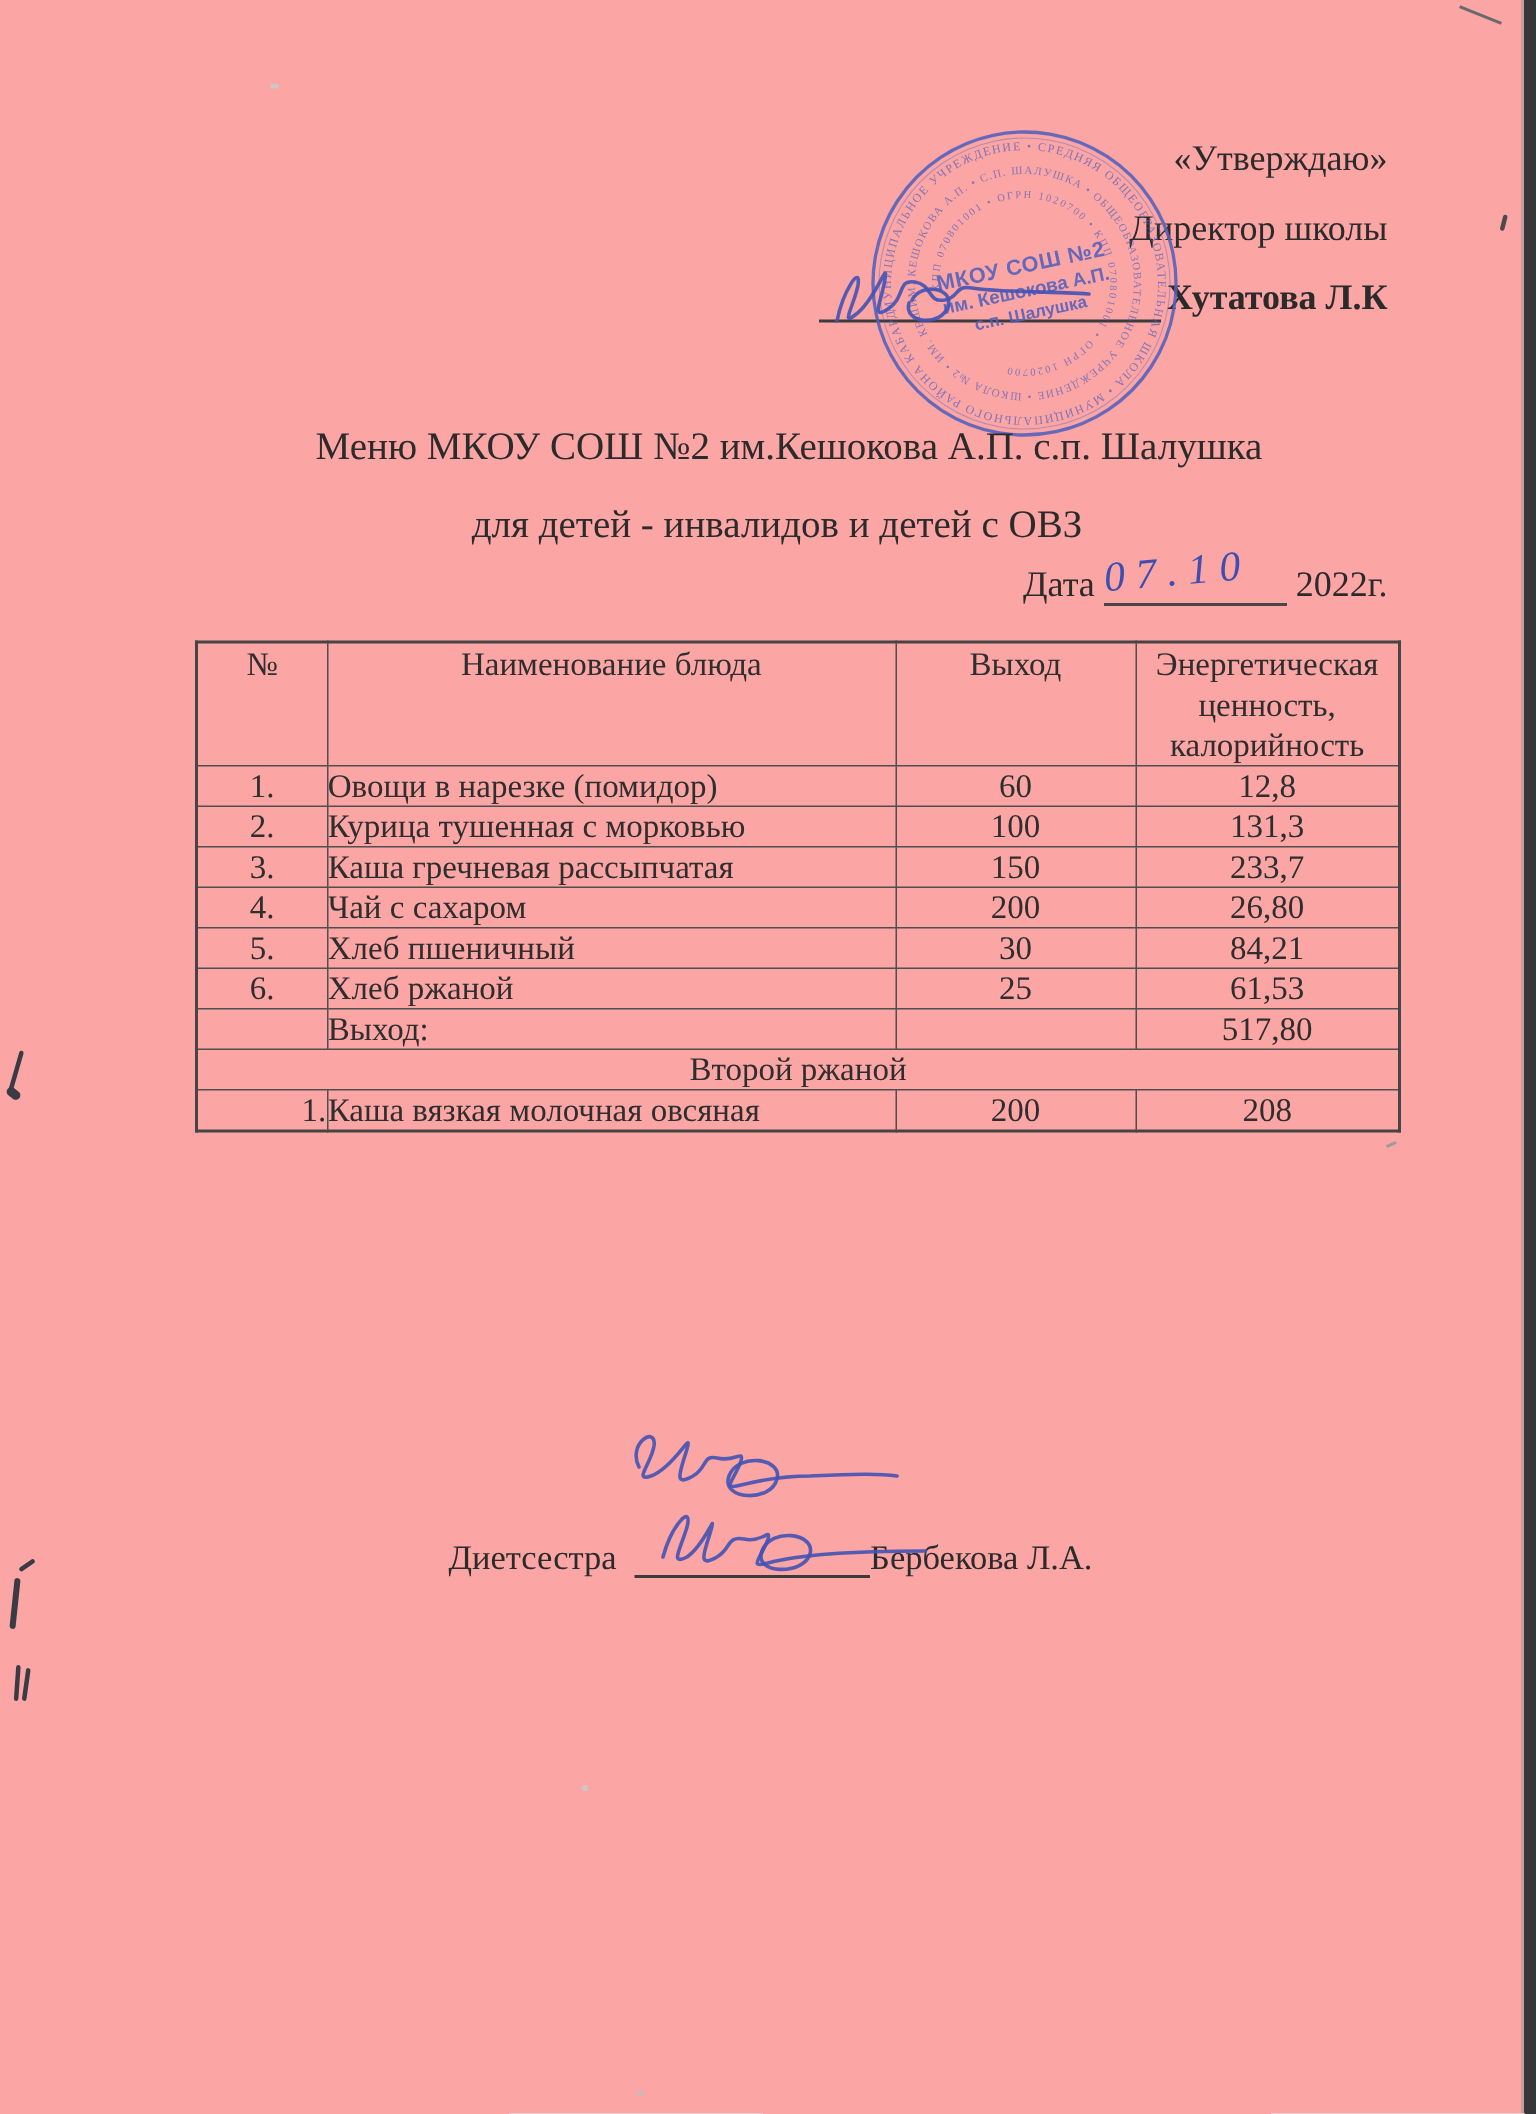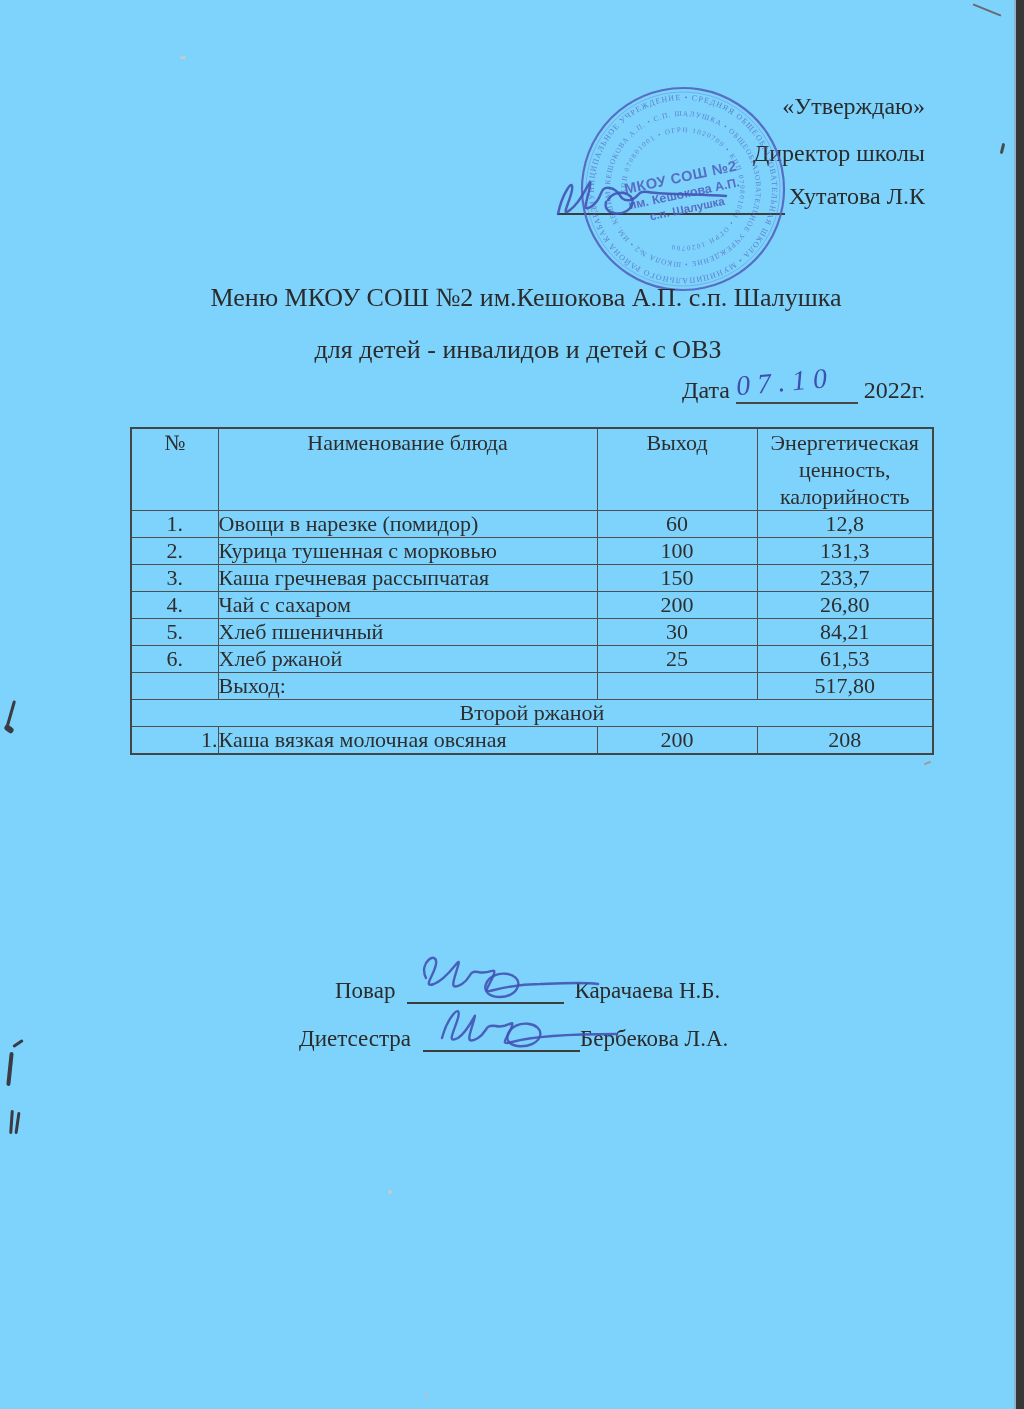--- a/index.html
+++ b/index.html
@@ -1,19 +1,19 @@
 <!DOCTYPE html>
 <html><head>
 <meta charset="utf-8">
 <style>
   html,body{margin:0;padding:0;background:#e8e8e8;}
   .page{
     position:relative;
     width:1024px;height:1409px;
-    background:#7dd3fc;
+    background:#fca5a5;
     overflow:hidden;
     font-family:"Liberation Serif","DejaVu Serif",serif;
     color:#2b2b2b;
   }
   
   .scan-edge-right{position:absolute;right:0;top:0;width:8px;height:1409px;background:#373737;}
   .scan-edge-right:before{content:"";position:absolute;left:-2px;top:0;width:2px;height:100%;background:#9a9a9a;opacity:.55;}
   .corner-line{position:absolute;left:972px;top:9px;width:30px;height:2px;background:#6a6a6a;transform:rotate(22deg);}
   .tick-a{position:absolute;left:1001px;top:143px;width:3px;height:11px;background:#4a4a4a;border-radius:2px;transform:rotate(14deg);}
   .tick-b{position:absolute;left:924px;top:762px;width:7px;height:2px;background:#9b9b9b;transform:rotate(-24deg);}
@@ -25,21 +25,21 @@
   .m3a{left:10px;top:1110px;width:3px;height:24px;transform:rotate(4deg);}
   .m3b{left:16px;top:1112px;width:3px;height:22px;transform:rotate(8deg);}
   .speck{position:absolute;border-radius:50%;background:#c9c9c9;}
   .sp1{left:180px;top:56px;width:6px;height:3px;}
   .sp2{left:388px;top:1190px;width:4px;height:4px;}
   .sp3{left:425px;top:1394px;width:4px;height:3px;background:#bdbdbd;}
   
   .ap{position:absolute;right:99px;text-align:right;font-size:24px;white-space:nowrap;}
   .ap1{top:93px;}
   .ap2{top:140px;}
-  .ap3{top:183px;display:flex;align-items:flex-start;}
+  .ap3{top:183px;display:flex;align-items:center;font-weight:bold;}
   .sig-underline{display:inline-block;width:228px;height:30px;border-bottom:2px solid #3c3c3c;margin-right:4px;}
   
   .stamp{position:absolute;left:576px;top:82px;opacity:.88;}
   
   .sigpath{fill:none;stroke:#4353b4;stroke-width:2.4;stroke-linecap:round;opacity:.9;}
   #sig-dir{position:absolute;left:548px;top:156px;}
   #sig-povar{position:absolute;left:398px;top:944px;}
   #sig-diet{position:absolute;left:412px;top:992px;}
   
   .title{position:absolute;left:0;right:0;top:283px;text-align:center;font-size:26px;transform:translateX(14px);}
@@ -197,23 +197,20 @@
     </tr>
     <tr>
       <td class="num-right">1.</td>
       <td class="c-name">Каша вязкая молочная овсяная</td>
       <td class="c-out">200</td>
       <td class="c-cal">208</td>
     </tr>
   </tbody>
     </table>
 
-  <div class="srow srow-povar">
-    <span>Повар</span><span class="u"></span><span>Карачаева Н.Б.</span>
-  </div>
   <div class="srow srow-diet">
     <span>Диетсестра</span><span class="u"></span><span>Бербекова Л.А.</span>
   </div>
 
   <svg id="sig-povar" width="215" height="62" viewBox="0 0 215 62">
     <path class="sigpath" d="M28 34 C20 18 40 6 38 20 C36 32 24 44 36 40 C52 34 64 8 60 22 C56 36 50 48 64 40 C74 34 70 26 80 28 C92 31 98 22 96 30 C92 42 82 50 96 46 C112 42 128 40 142 40 C168 39 186 38 200 40"></path>
     <path class="sigpath" d="M88 40 C82 56 116 58 120 42 C124 28 94 24 88 40"></path>
   </svg>
   <svg id="sig-diet" width="215" height="62" viewBox="0 0 215 62">
     <path class="sigpath" d="M30 46 C36 24 50 10 46 26 C42 40 34 52 46 46 C58 38 66 14 62 28 C58 42 52 54 66 46 C76 40 72 32 84 34 C96 37 102 26 100 34 C96 46 86 54 100 50 C118 45 150 42 205 42"></path>

